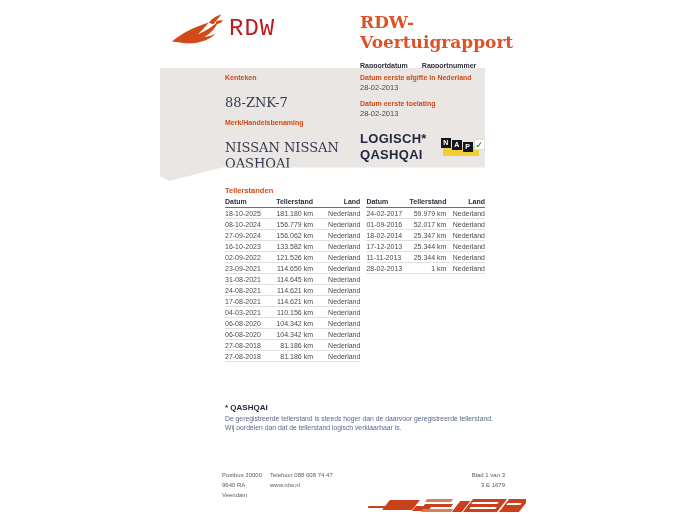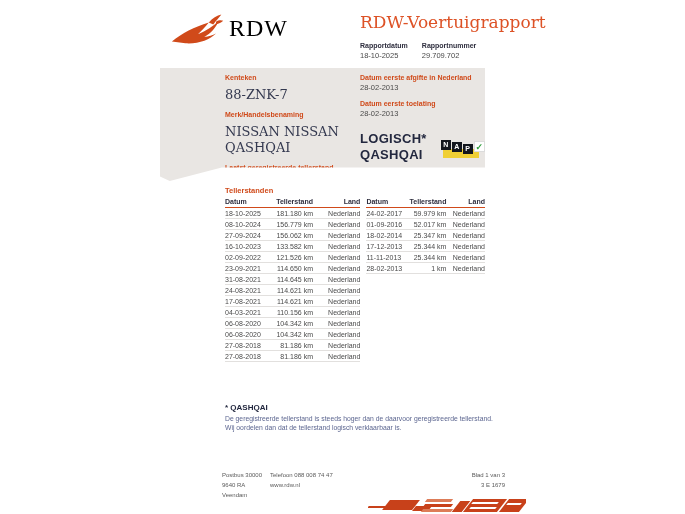--- a/index.html
+++ b/index.html
@@ -2,38 +2,38 @@
 <html><head>
 <meta charset="utf-8">
 <style>
   * { margin: 0; padding: 0; box-sizing: border-box; }
   html, body { width: 685px; height: 514px; background: #ffffff; overflow: hidden; }
   body { position: relative; font-family: "Liberation Sans", sans-serif; color: #3c3c3c; }
 
   
   .logo { position: absolute; left: 171px; top: 8px; display: flex; align-items: center; gap: 4px; }
   .logo svg { width: 54px; height: 40px; }
-  .logo-text { font-family: Liberation Serif, serif; font-size: 24px; font-weight: 500; color: #000000; letter-spacing: 1px; text-align: right; }
+  .logo-text { font-family: Liberation Mono, monospace; font-size: 24px; font-weight: 500; color: #b91c1c; letter-spacing: 1px; text-align: right; }
 
   .title-block { position: absolute; left: 360px; top: 12px; width: 200px; }
-  .doc-title { font-family: "DejaVu Serif", serif; font-size: 17px; font-weight: normal; color: #dd5226; }
+  .doc-title { font-family: "DejaVu Serif", serif; font-size: 17px; font-weight: bold; color: #dd5226; }
   .report-meta { display: flex; gap: 14px; margin-top: 10px; }
   .meta-label { font-size: 7px; font-weight: bold; color: #2e2e3e; }
   .meta-value { font-size: 7.5px; color: #4a4a4a; margin-top: 2px; }
 
   
   .panel { position: absolute; left: 160px; top: 68px; width: 325px; height: 113px; background: #e9e6e3;
            clip-path: polygon(0 0, 100% 0, 100% 88%, 19% 88%, 3% 100%, 0 96%); }
   .panel-col-left  { position: absolute; left: 65px;  top: 6px; width: 135px; }
   .panel-col-right { position: absolute; left: 200px; top: 6px; width: 125px; }
   .field-label { font-size: 7px; font-weight: bold; color: #d04a1a; margin-top: 8px; }
   .field-label:first-child { margin-top: 0; }
-  .field-value { font-family: "DejaVu Serif", serif; font-size: 13px; color: #33384f; margin-top: 6px; line-height: 16px; }
+  .field-value { font-family: "DejaVu Serif", serif; font-size: 13px; color: #33384f; margin-top: 14px; line-height: 16px; }
   .field-value-sm { font-size: 7.5px; color: #4a4a4a; margin-top: 2px; }
-  .oordeel-row { display: flex; align-items: flex-end; gap: 14px; margin-top: 13px; }
+  .oordeel-row { display: flex; align-items: center; gap: 14px; margin-top: 13px; }
   .oordeel { font-size: 13px; font-weight: bold; color: #23283f; line-height: 16px; letter-spacing: 0.3px; }
 
   
   .nap { position: relative; width: 42px; height: 26px; margin-top: 2px; }
   .nap-bar { position: absolute; left: 2px; top: 12px; width: 36px; height: 9px; background: #f0cf34; }
   .nap-sq { position: absolute; width: 10px; height: 10px; background: #13161d; color: #fff;
             font-size: 7px; font-weight: bold; text-align: center; line-height: 10px; }
   .nap-n { left: 0px; top: 3px; }
   .nap-a { left: 11px; top: 5px; }
   .nap-p { left: 22px; top: 7px; }

